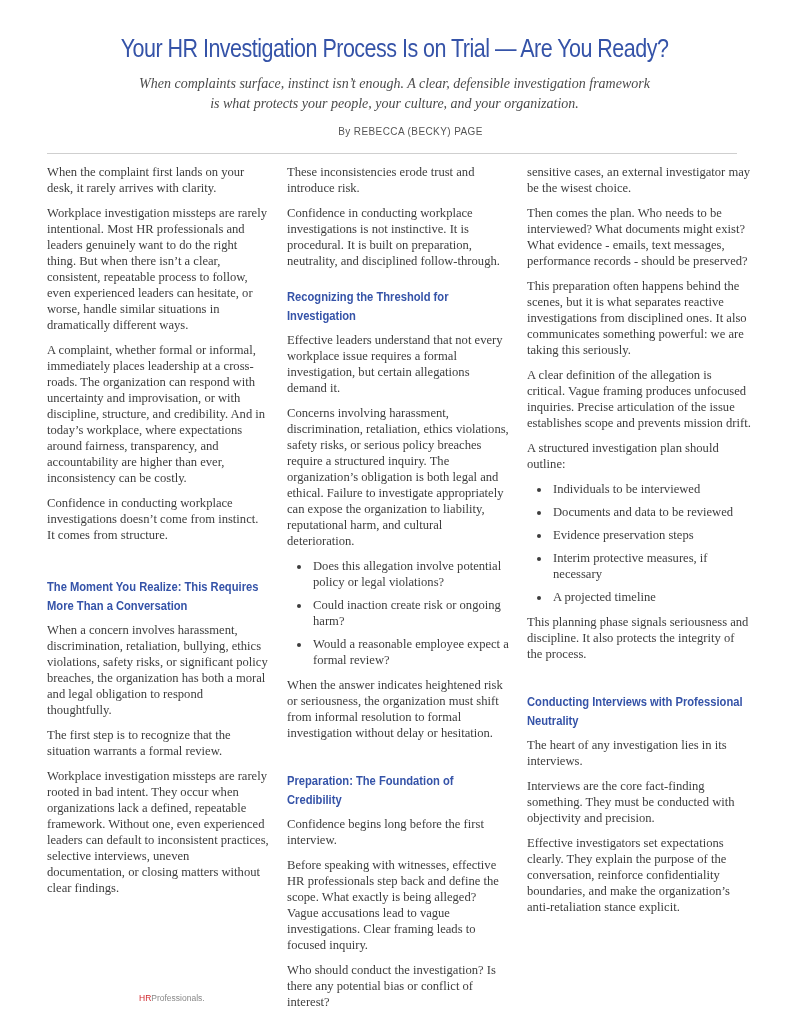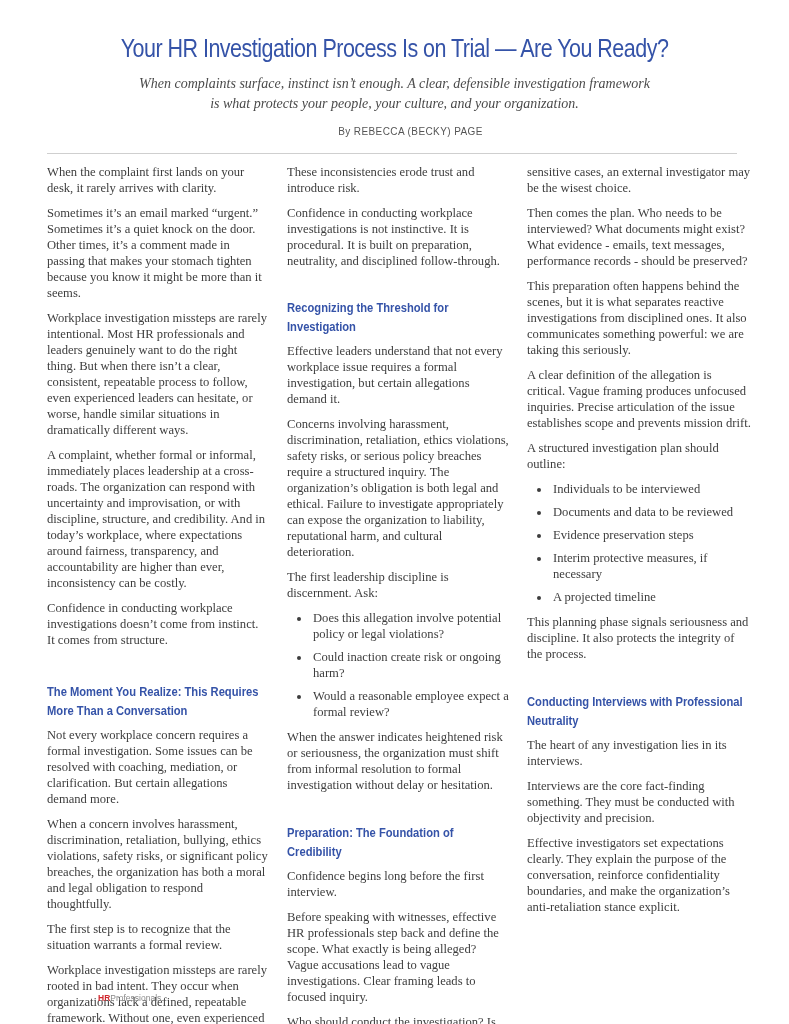--- a/index.html
+++ b/index.html
@@ -47,53 +47,50 @@
       transform: scaleX(0.86); transform-origin: left;
       width: 116%;
     }
     .col ul { margin: 0 0 9px 0; padding-left: 24px; }
     .col li { margin: 0 0 7px 0; padding-left: 2px; }
     .footer-logo {
       position: absolute; left: 98px; top: 993px;
       font-family: "Liberation Sans", "DejaVu Sans", sans-serif;
       font-size: 8.5px; color: #888;
     }
-    .footer-logo .hr { color: #d0282e; font-weight: bold; }
+    .footer-logo .hr { color: #d0282e; font-weight: normal; margin-left: 41px; }
   </style>
 </head>
 <body>
 
 <h1 class="title">Your HR Investigation Process Is on Trial — Are You Ready?</h1>
 <div class="subtitle">
   <div>When complaints surface, instinct isn’t enough. A clear, defensible investigation framework</div>
   <div>is what protects your people, your culture, and your organization.</div>
 </div>
 <div class="byline">By REBECCA (BECKY) PAGE</div>
 <div class="divider"></div>
 
 <div class="col col1">
   <p>When the complaint first lands on your desk, it rarely arrives with clarity.</p>
-  <p>Sometimes it’s an email marked “urgent.” Sometimes it’s a quiet knock on the door. Other times, it’s a comment made in passing that makes your stomach tighten because you know it might be more than it seems.</p>
   <p>Workplace investigation missteps are rarely intentional. Most HR professionals and leaders genuinely want to do the right thing. But when there isn’t a clear, consistent, repeatable process to follow, even experienced leaders can hesitate, or worse, handle similar situations in dramatically different ways.</p>
   <p>A complaint, whether formal or informal, immediately places leadership at a cross-roads. The organization can respond with uncertainty and improvisation, or with discipline, structure, and credibility. And in today’s workplace, where expectations around fairness, transparency, and accountability are higher than ever, inconsistency can be costly.</p>
   <p style="margin-bottom:34px">Confidence in conducting workplace investigations doesn’t come from instinct. It comes from structure.</p>
   <h2>The Moment You Realize: This Requires More Than a Conversation</h2>
-  <p>Not every workplace concern requires a formal investigation. Some issues can be resolved with coaching, mediation, or clarification. But certain allegations demand more.</p>
   <p>When a concern involves harassment, discrimination, retaliation, bullying, ethics violations, safety risks, or significant policy breaches, the organization has both a moral and legal obligation to respond thoughtfully.</p>
   <p>The first step is to recognize that the situation warrants a formal review.</p>
   <p>Workplace investigation missteps are rarely rooted in bad intent. They occur when organizations lack a defined, repeatable framework. Without one, even experienced leaders can default to inconsistent practices, selective interviews, uneven documentation, or closing matters without clear findings.</p>
 </div>
 
 <div class="col col2">
   <p>These inconsistencies erode trust and introduce risk.</p>
-  <p style="margin-bottom:29px">Confidence in conducting workplace investigations is not instinctive. It is procedural. It is built on preparation, neutrality, and disciplined follow-through.</p>
+  <p style="margin-bottom:18px">Confidence in conducting workplace investigations is not instinctive. It is procedural. It is built on preparation, neutrality, and disciplined follow-through.</p>
   <h2>Recognizing the Threshold for Investigation</h2>
   <p>Effective leaders understand that not every workplace issue requires a formal investigation, but certain allegations demand it.</p>
   <p>Concerns involving harassment, discrimination, retaliation, ethics violations, safety risks, or serious policy breaches require a structured inquiry. The organization’s obligation is both legal and ethical. Failure to investigate appropriately can expose the organization to liability, reputational harm, and cultural deterioration.</p>
-  <p>The first leadership discipline is discernment. Ask:</p>
   <ul>
     <li>Does this allegation involve potential policy or legal violations?</li>
     <li>Could inaction create risk or ongoing harm?</li>
     <li>Would a reasonable employee expect a formal review?</li>
   </ul>
   <p style="margin-bottom:30px">When the answer indicates heightened risk or seriousness, the organization must shift from informal resolution to formal investigation without delay or hesitation.</p>
   <h2>Preparation: The Foundation of Credibility</h2>
   <p>Confidence begins long before the first interview.</p>
   <p>Before speaking with witnesses, effective HR professionals step back and define the scope. What exactly is being alleged? Vague accusations lead to vague investigations. Clear framing leads to focused inquiry.</p>
   <p>Who should conduct the investigation? Is there any potential bias or conflict of interest?</p>

